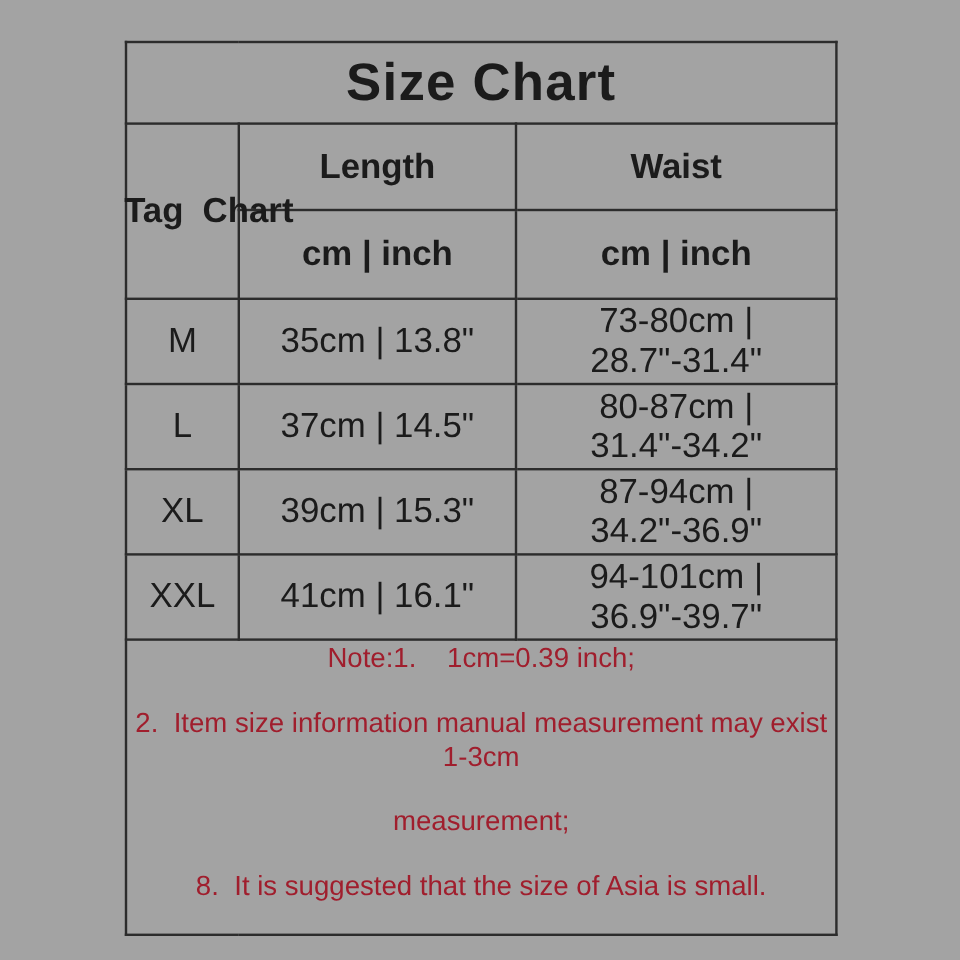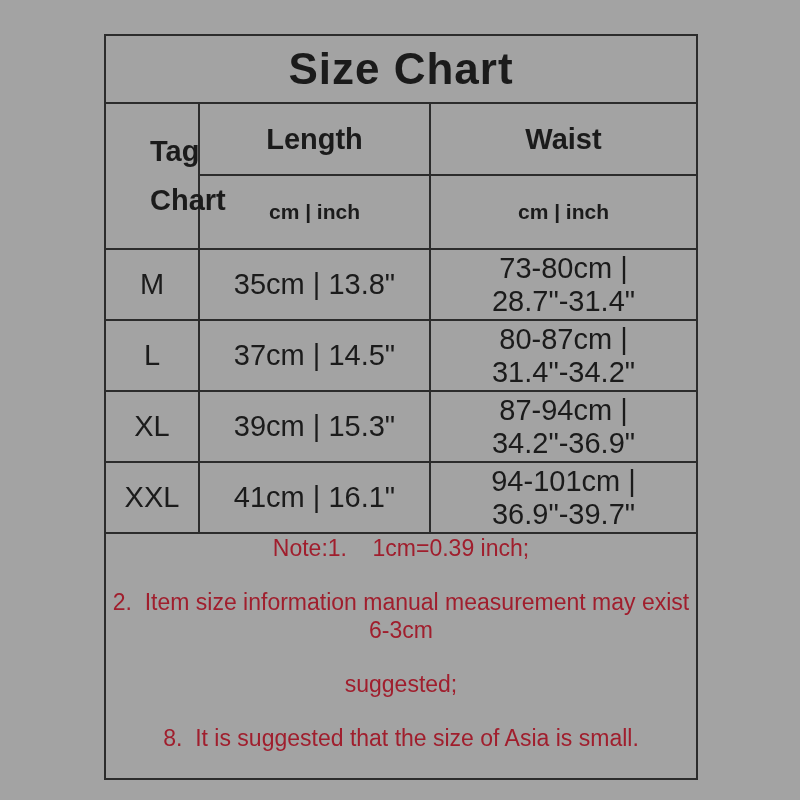--- a/index.html
+++ b/index.html
@@ -36,33 +36,33 @@
     font-size: 44px;
     font-weight: bold;
     letter-spacing: 1px;
   }
   td.corner-cell {
     font-size: 29px;
     font-weight: bold;
   }
   .corner-inner {
     display: flex;
-    flex-direction: column;
+    flex-direction: row;
     justify-content: center;
     gap: 16px;
     margin-left: 44px;
   }
   td.col-header {
     height: 70px;
     font-size: 29px;
     font-weight: bold;
   }
   td.sub-header {
     height: 72px;
-    font-size: 21px;
+    font-size: 29px;
     font-weight: bold;
     white-space: pre-wrap;
   }
   tr.data-row td {
     height: 69px;
     font-size: 29px;
     white-space: pre-wrap;
   }
   td.notes-cell {
     height: 242px;
@@ -123,20 +123,20 @@
         <td>87-94cm | 34.2"-36.9"</td>
       </tr>
       <tr class="data-row">
         <td>XXL</td>
         <td>41cm | 16.1"</td>
         <td>94-101cm | 36.9"-39.7"</td>
       </tr>
       <tr>
         <td class="notes-cell" colspan="3">
           <div class="note-line">Note:1.    1cm=0.39 inch;</div>
-          <div class="note-line">2.  Item size information manual measurement may exist 6-3cm</div>
-          <div class="note-line">suggested;</div>
+          <div class="note-line">2.  Item size information manual measurement may exist 1-3cm</div>
+          <div class="note-line">measurement;</div>
           <div class="note-line">8.  It is suggested that the size of Asia is small.</div>
         </td>
       </tr>
     </tbody>
   </table>
 </div>
 
 </body></html>

